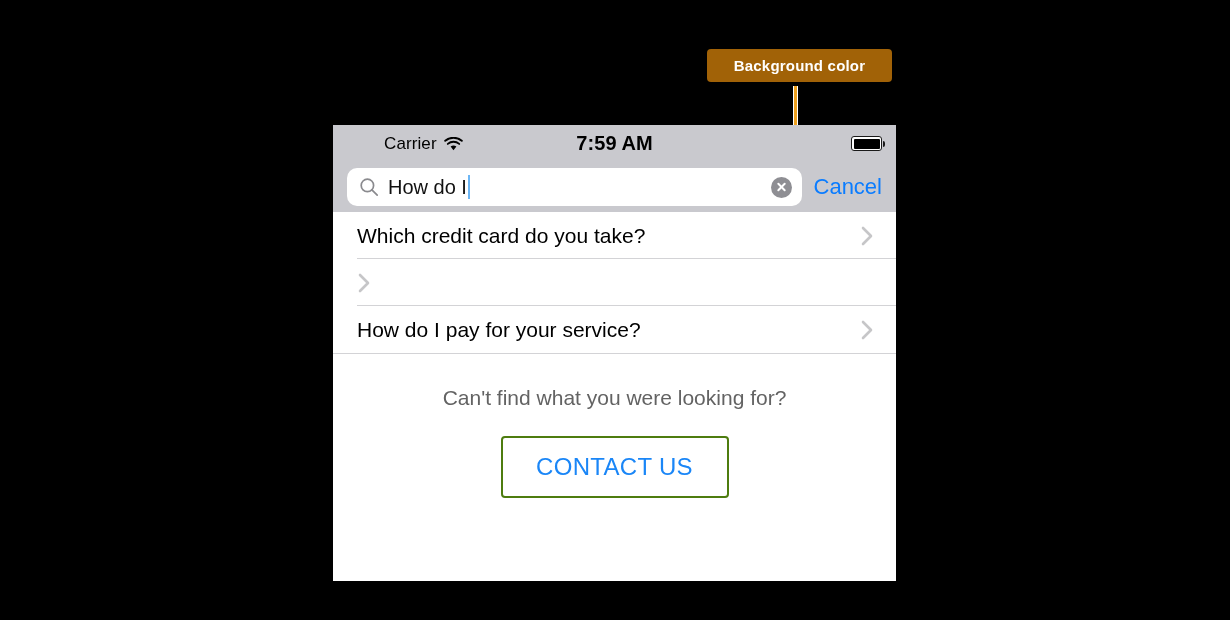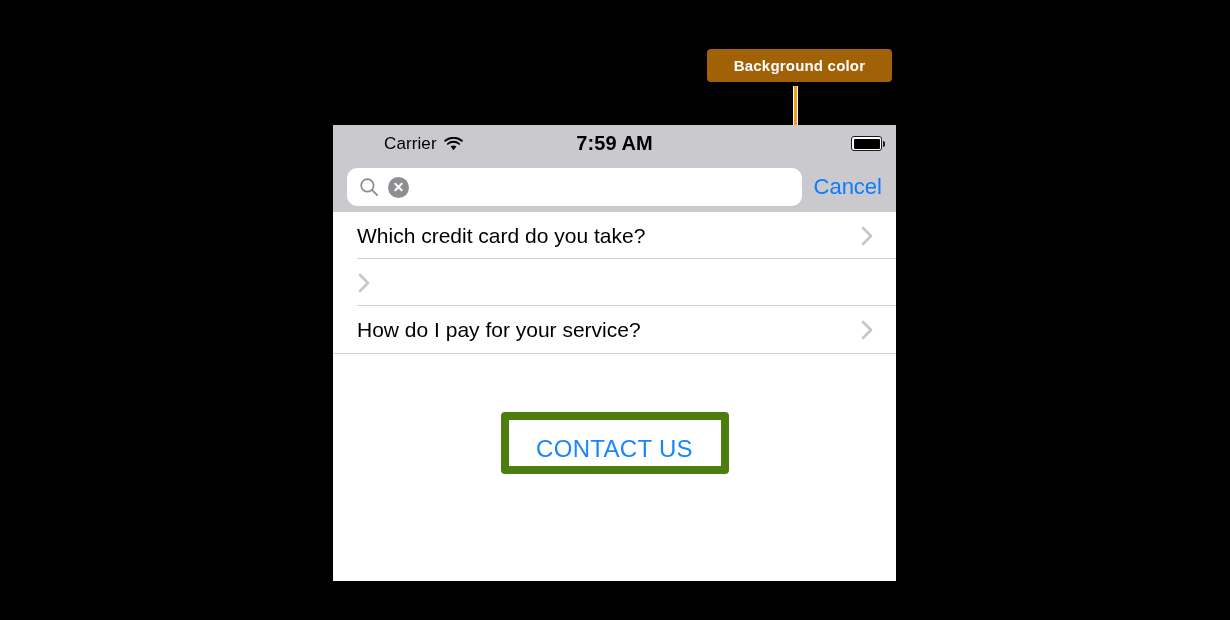--- a/index.html
+++ b/index.html
@@ -254,21 +254,21 @@
   #footer-prompt {
     font-size: 21px;
     color: #636363;
   }
   #contact-button {
     display: inline-block;
     margin-top: 26px;
     width: 228px;
     height: 62px;
     line-height: 58px;
-    border: 8px solid #4d7c0f;
+    border: 2px solid #4d7c0f;
     border-radius: 4px;
     background: #ffffff;
     box-sizing: border-box;
     font-size: 24px;
     color: #1a86f7;
     letter-spacing: 0.3px;
   }
 </style>
 </head>
 <body>
@@ -302,20 +302,24 @@
   </div>
 
   <div id="search-bar">
     <div id="search-field">
       <span>
         <svg id="search-icon" width="20" height="20" viewBox="0 0 20 20">
           <circle cx="8.4" cy="8.4" r="6.2" stroke="#8a8a8e" stroke-width="1.7" fill="none"></circle>
           <line x1="12.9" y1="12.9" x2="18.2" y2="18.2" stroke="#8a8a8e" stroke-width="1.7" stroke-linecap="round"></line>
         </svg>
       </span>
+      <span id="search-text-wrap">
+        <span id="search-value" title="Search">How do I</span>
+        <span id="search-caret"></span>
+      </span>
       <span id="clear-button">
         <span class="bar b1"></span>
         <span class="bar b2"></span>
       </span>
     </div>
     <div id="cancel-button">Cancel</div>
   </div>
 
   <div id="results-list">
 
@@ -346,16 +350,17 @@
         </svg>
       </span>
 
     </div>
 
   </div>
 
   <div id="section-divider"></div>
 
   <div id="footer-section">
+    <div id="footer-prompt">Can't find what you were looking for?</div>
     <div id="contact-button">CONTACT US</div>
   </div>
 
 </div>
 
 </body></html>

